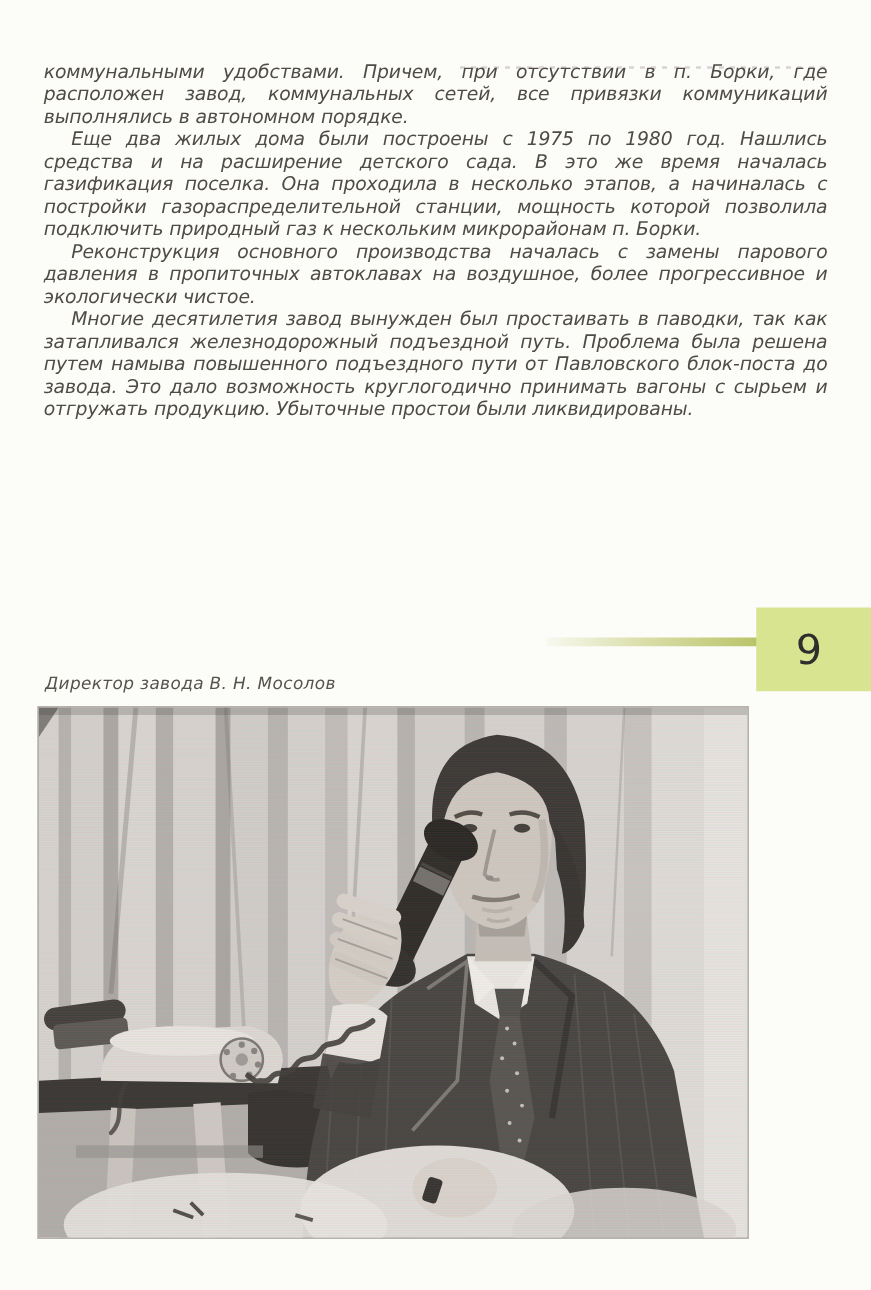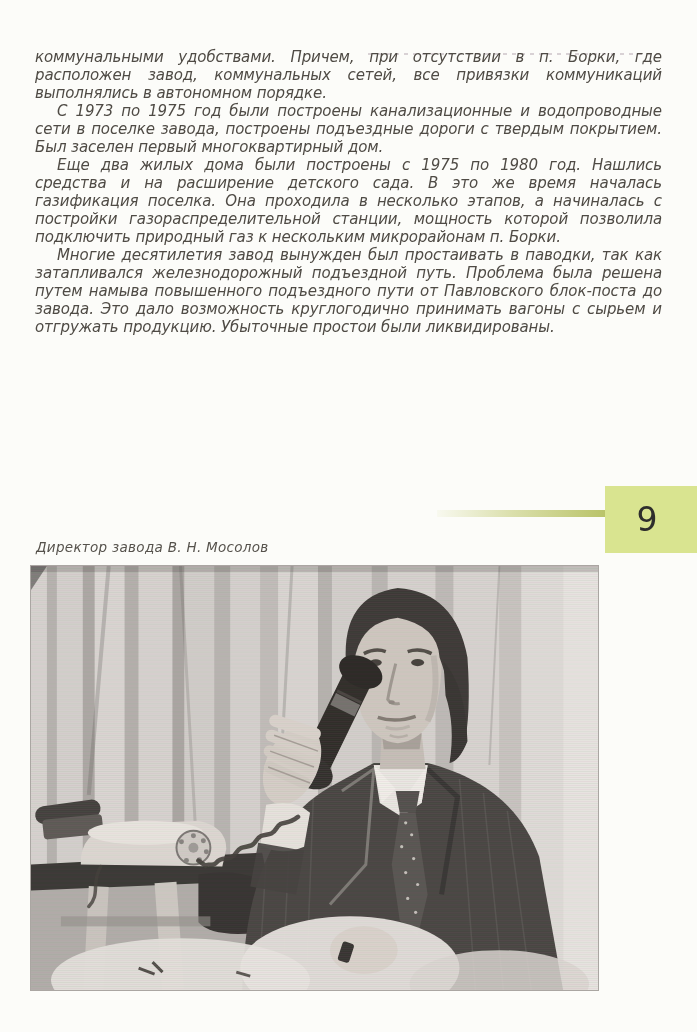--- a/index.html
+++ b/index.html
@@ -49,22 +49,22 @@
 </style>
 </head>
 <body>
 
 <div class="page">
 
   <div class="scan-artifact-top"></div>
 
   <main class="text-block">
     <p class="para no-indent">коммунальными удобствами. Причем, при отсутствии в п. Борки, где расположен завод, коммунальных сетей, все привязки коммуникаций выполнялись в автономном порядке.</p>
-    <p class="para">С 1973 по 1975 год были построены канализационные и водопроводные сети в поселке завода, построены подъездные дороги с твердым покрытием. Был заселен первый многоквартирный дом.</p>
     <p class="para">Еще два жилых дома были построены с 1975 по 1980 год. Нашлись средства и на расширение детского сада. В это же время началась газификация поселка. Она проходила в несколько этапов, а начиналась с постройки газораспределительной станции, мощность которой позволила подключить природный газ к нескольким микрорайонам п. Борки.</p>
+    <p class="para">Реконструкция основного производства началась с замены парового давления в пропиточных автоклавах на воздушное, более прогрессивное и экологически чистое.</p>
     <p class="para">Многие десятилетия завод вынужден был простаивать в паводки, так как затапливался железнодорожный подъездной путь. Проблема была решена путем намыва повышенного подъездного пути от Павловского блок-поста до завода. Это дало возможность круглогодично принимать вагоны с сырьем и отгружать продукцию. Убыточные простои были ликвидированы.</p>
   </main>
 
   <div class="accent-bar"></div>
 
   <div class="page-number-box">
     <span class="page-number">9</span>
   </div>
 
   <div class="caption">Директор завода В. Н. Мосолов</div>

